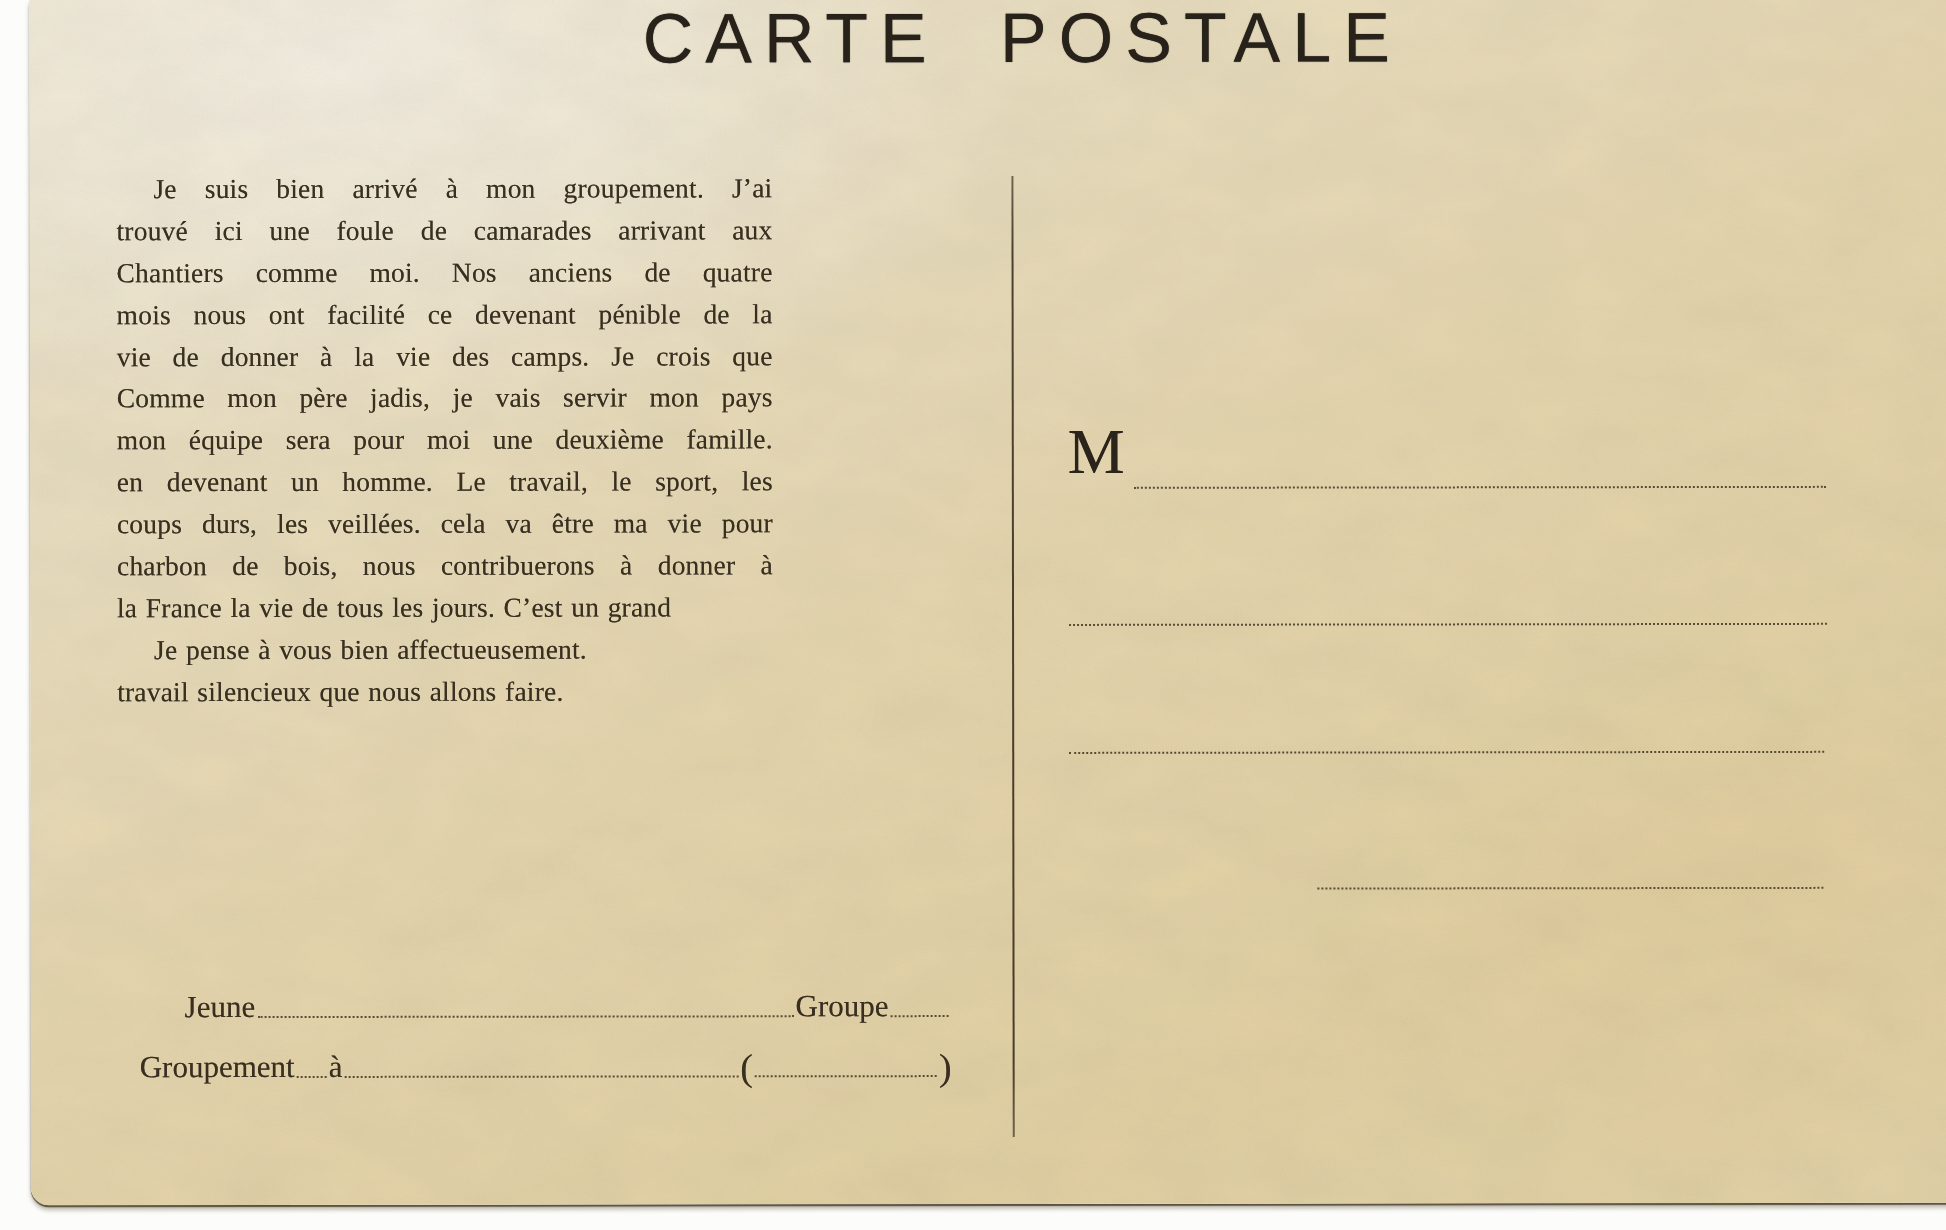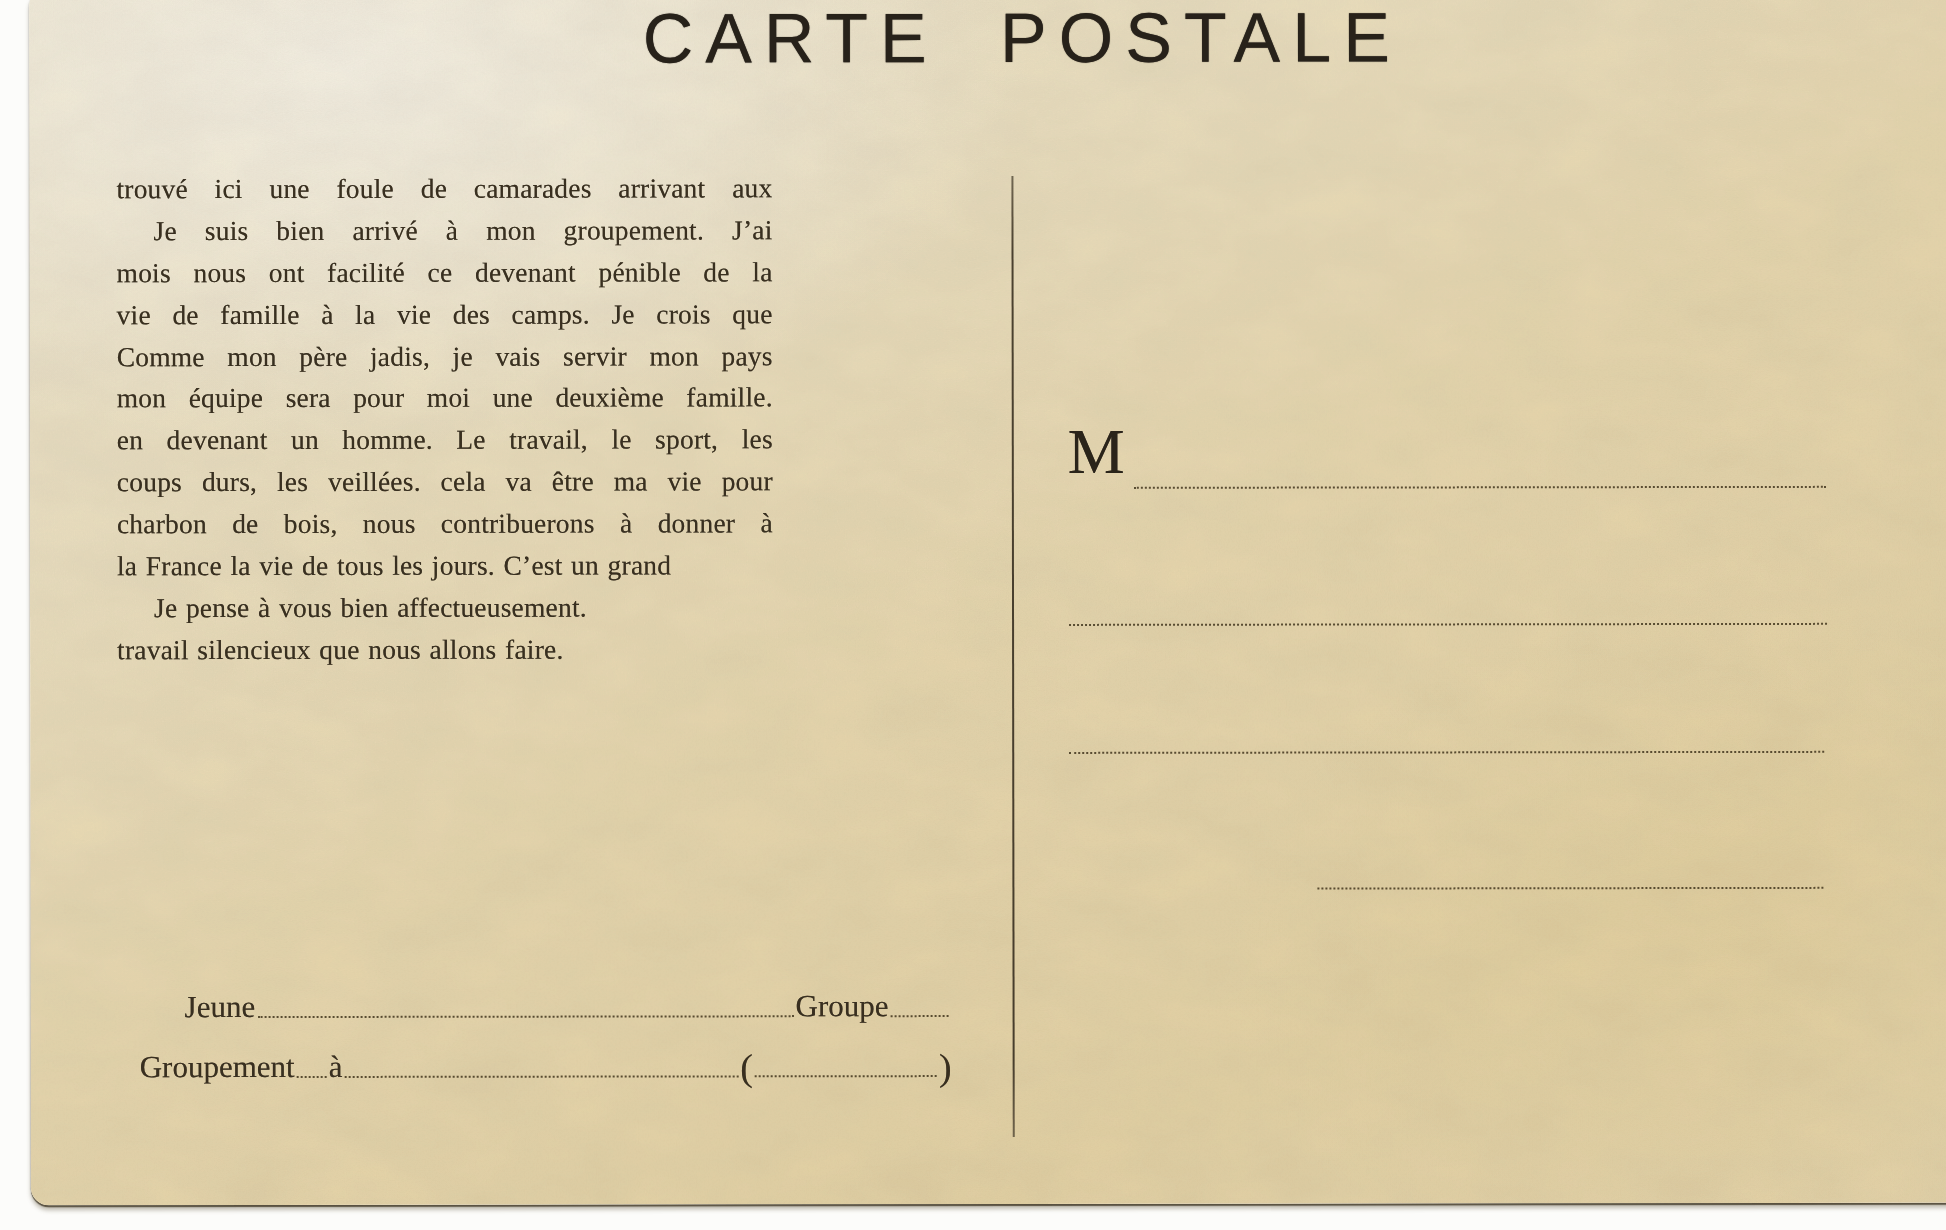--- a/index.html
+++ b/index.html
@@ -61,24 +61,25 @@
 </style>
 </head>
 <body>
 
 <div class="scan">
   <div class="card">
 
     <div class="title">CARTE POSTALE</div>
 
     <div class="message">
+      <div class="mline indent">Je suis bien arrivé à mon groupement. J’ai</div>
       <div class="mline">trouvé ici une foule de camarades arrivant aux</div>
-      <div class="mline indent">Je suis bien arrivé à mon groupement. J’ai</div>
+      <div class="mline">Chantiers comme moi. Nos anciens de quatre</div>
       <div class="mline">mois nous ont facilité ce devenant pénible de la</div>
-      <div class="mline">vie de famille à la vie des camps. Je crois que</div>
+      <div class="mline">vie de donner à la vie des camps. Je crois que</div>
       <div class="mline">Comme mon père jadis, je vais servir mon pays</div>
       <div class="mline">mon équipe sera pour moi une deuxième famille.</div>
       <div class="mline">en devenant un homme. Le travail, le sport, les</div>
       <div class="mline">coups durs, les veillées. cela va être ma vie pour</div>
       <div class="mline">charbon de bois, nous contribuerons à donner à</div>
       <div class="mline noj">la France la vie de tous les jours. C’est un grand</div>
       <div class="mline noj indent">Je pense à vous bien affectueusement.</div>
       <div class="mline noj">travail silencieux que nous allons faire.</div>
     </div>
 

